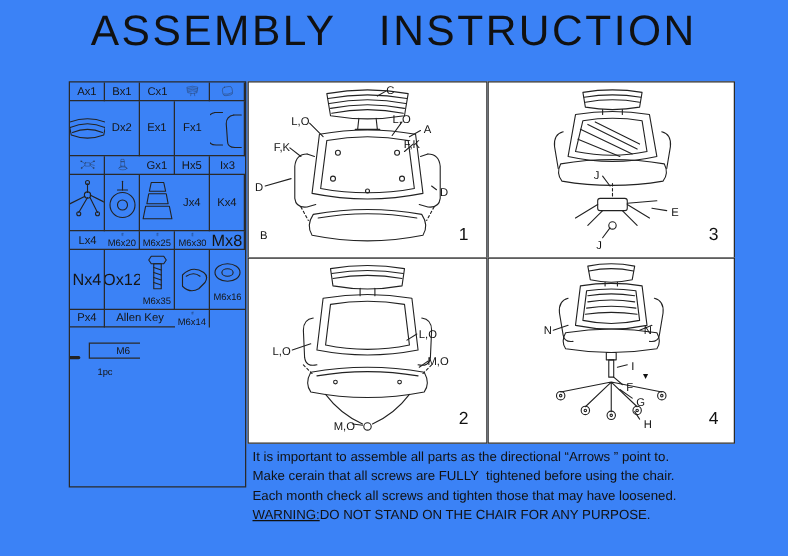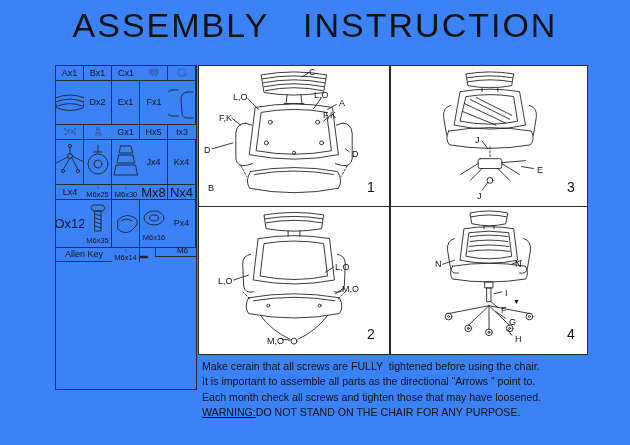--- a/index.html
+++ b/index.html
@@ -142,20 +142,28 @@
         <path d="M17,5 h10 l1.5,7 h-13 z"></path>
           <path d="M15,14 h14 l1.5,8 h-17 z"></path>
           <path d="M12.5,24 h19 l2,10 h-23 z"></path>
       </svg>
     </div>
 
     <div class="cell lbl">Jx4</div>
     <div class="cell lbl">Kx4</div>
     <div class="cell lbl lastc">Lx4</div>
 
+    <div class="cell piccell">
+      <svg class="picon" width="30" height="32" viewBox="0 0 30 32">
+        <ellipse cx="15" cy="6" rx="6" ry="3"></ellipse>
+          <path d="M12,9 h6 v14 h-6 z"></path>
+        <path d="M12,12 l6,2 M12,16 l6,2 M12,20 l6,2"></path>
+      </svg>
+      <div class="size">M6x20</div>
+    </div>
     <div class="cell piccell">
       <svg class="picon" width="30" height="34" viewBox="0 0 30 34">
         <ellipse cx="15" cy="5" rx="6" ry="3"></ellipse>
           <path d="M12,8 h6 v18 h-6 z"></path>
         <path d="M12,11 l6,2 M12,15 l6,2 M12,19 l6,2 M12,23 l6,2"></path>
       </svg>
       <div class="size">M6x25</div>
     </div>
     <div class="cell piccell lastc">
       <svg class="picon" width="30" height="36" viewBox="0 0 30 36">
@@ -353,19 +361,19 @@
     <span class="dl" style="left:124px;top:53px">N</span>
     <span class="dl" style="left:114px;top:82px">I</span>
     <span class="dl-arrow" style="left:122px;top:91px">▼</span>
     <span class="dl" style="left:110px;top:99px">F</span>
     <span class="dl" style="left:118px;top:111px">G</span>
     <span class="dl" style="left:124px;top:128px">H</span>
     <span class="stepnum" style="left:176px;top:120px">4</span>
   </div>
 
   <div class="footer">
+    <p>It is important to assemble all parts as the directional “Arrows ” point to.</p>
     <p>Make cerain that all screws are FULLY  tightened before using the chair.</p>
-    <p>It is important to assemble all parts as the directional “Arrows ” point to.</p>
     <p>Each month check all screws and tighten those that may have loosened.</p>
     <p><span class="warn">WARNING:</span><span>DO NOT STAND ON THE CHAIR FOR ANY PURPOSE.</span></p>
   </div>
 
 </div>
 
 </body></html>

